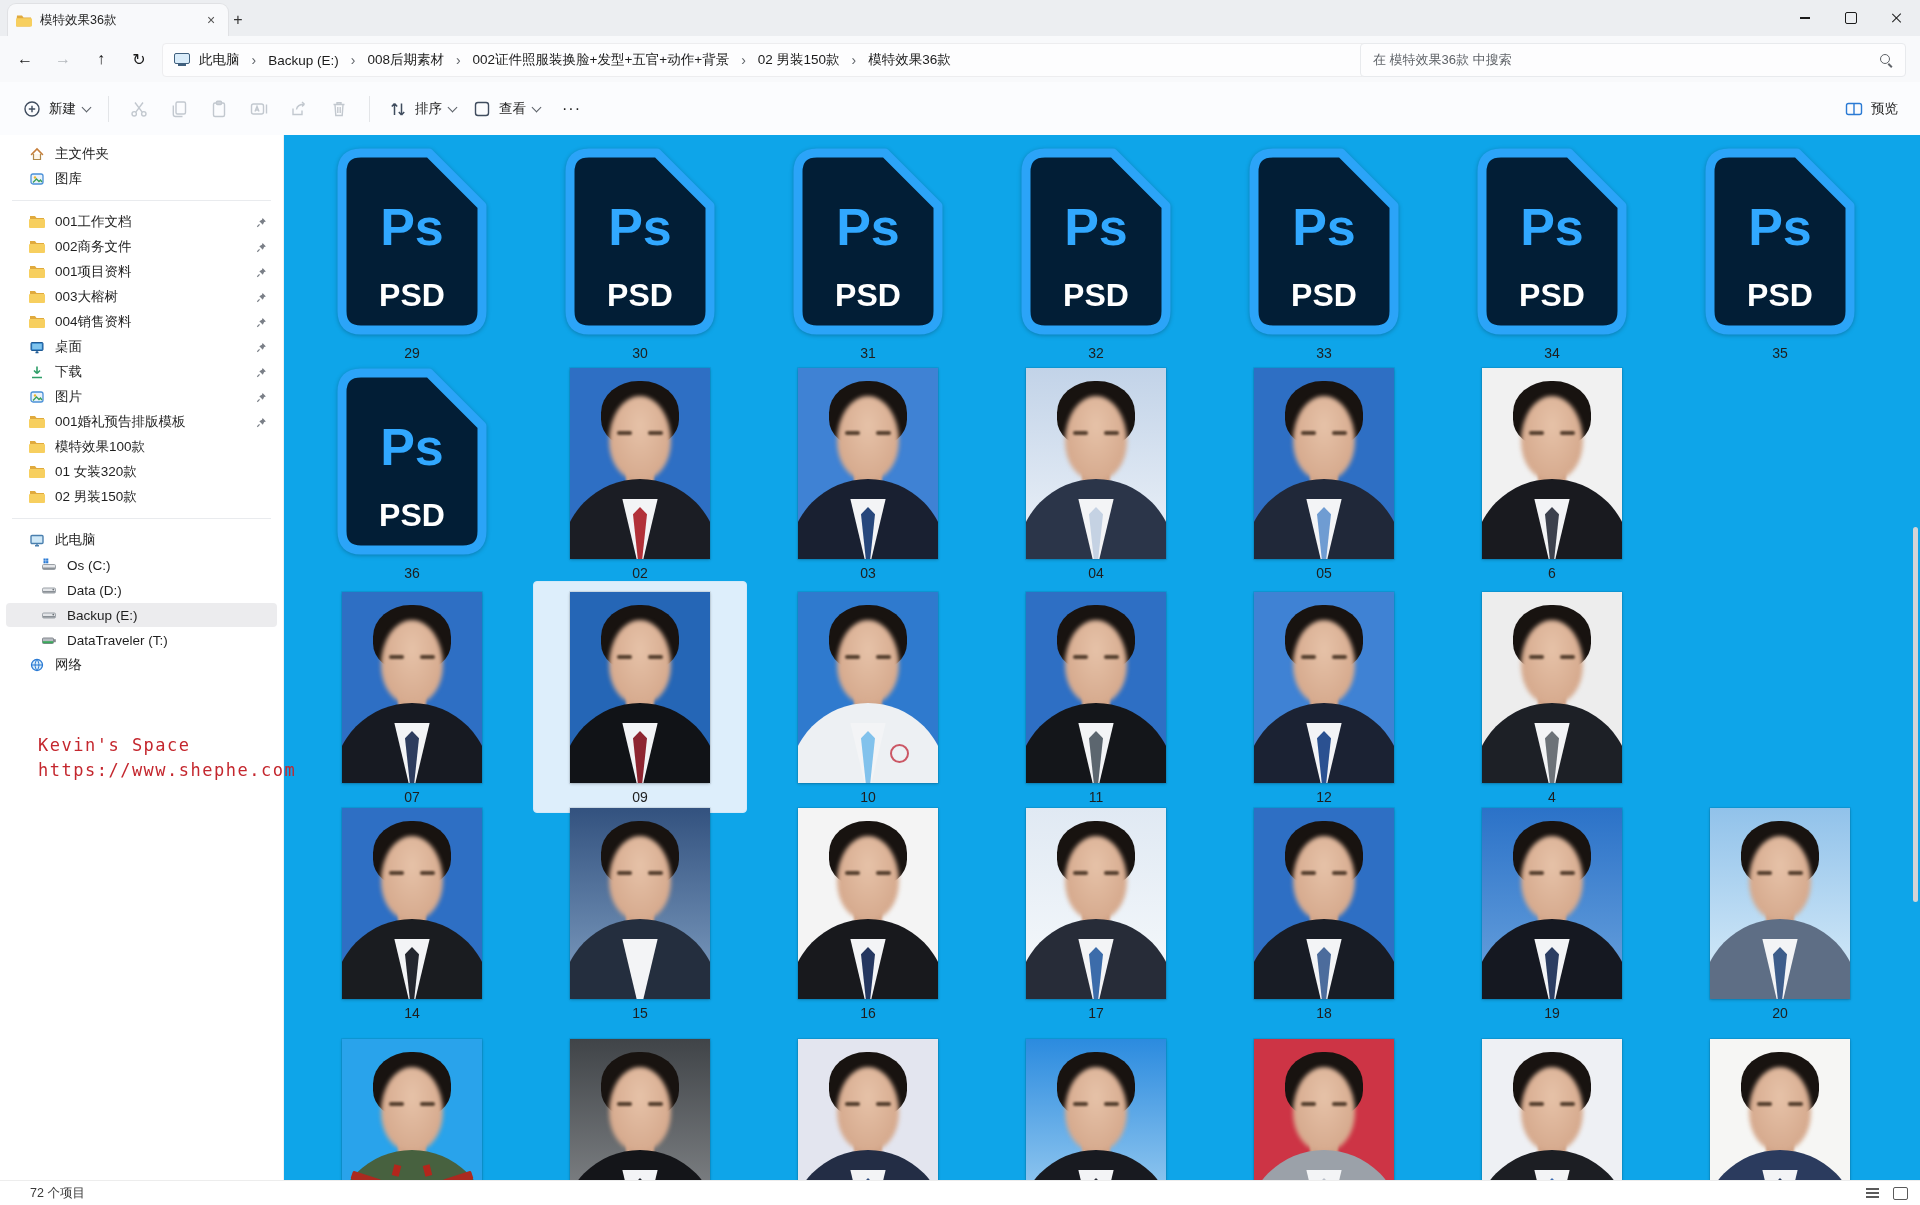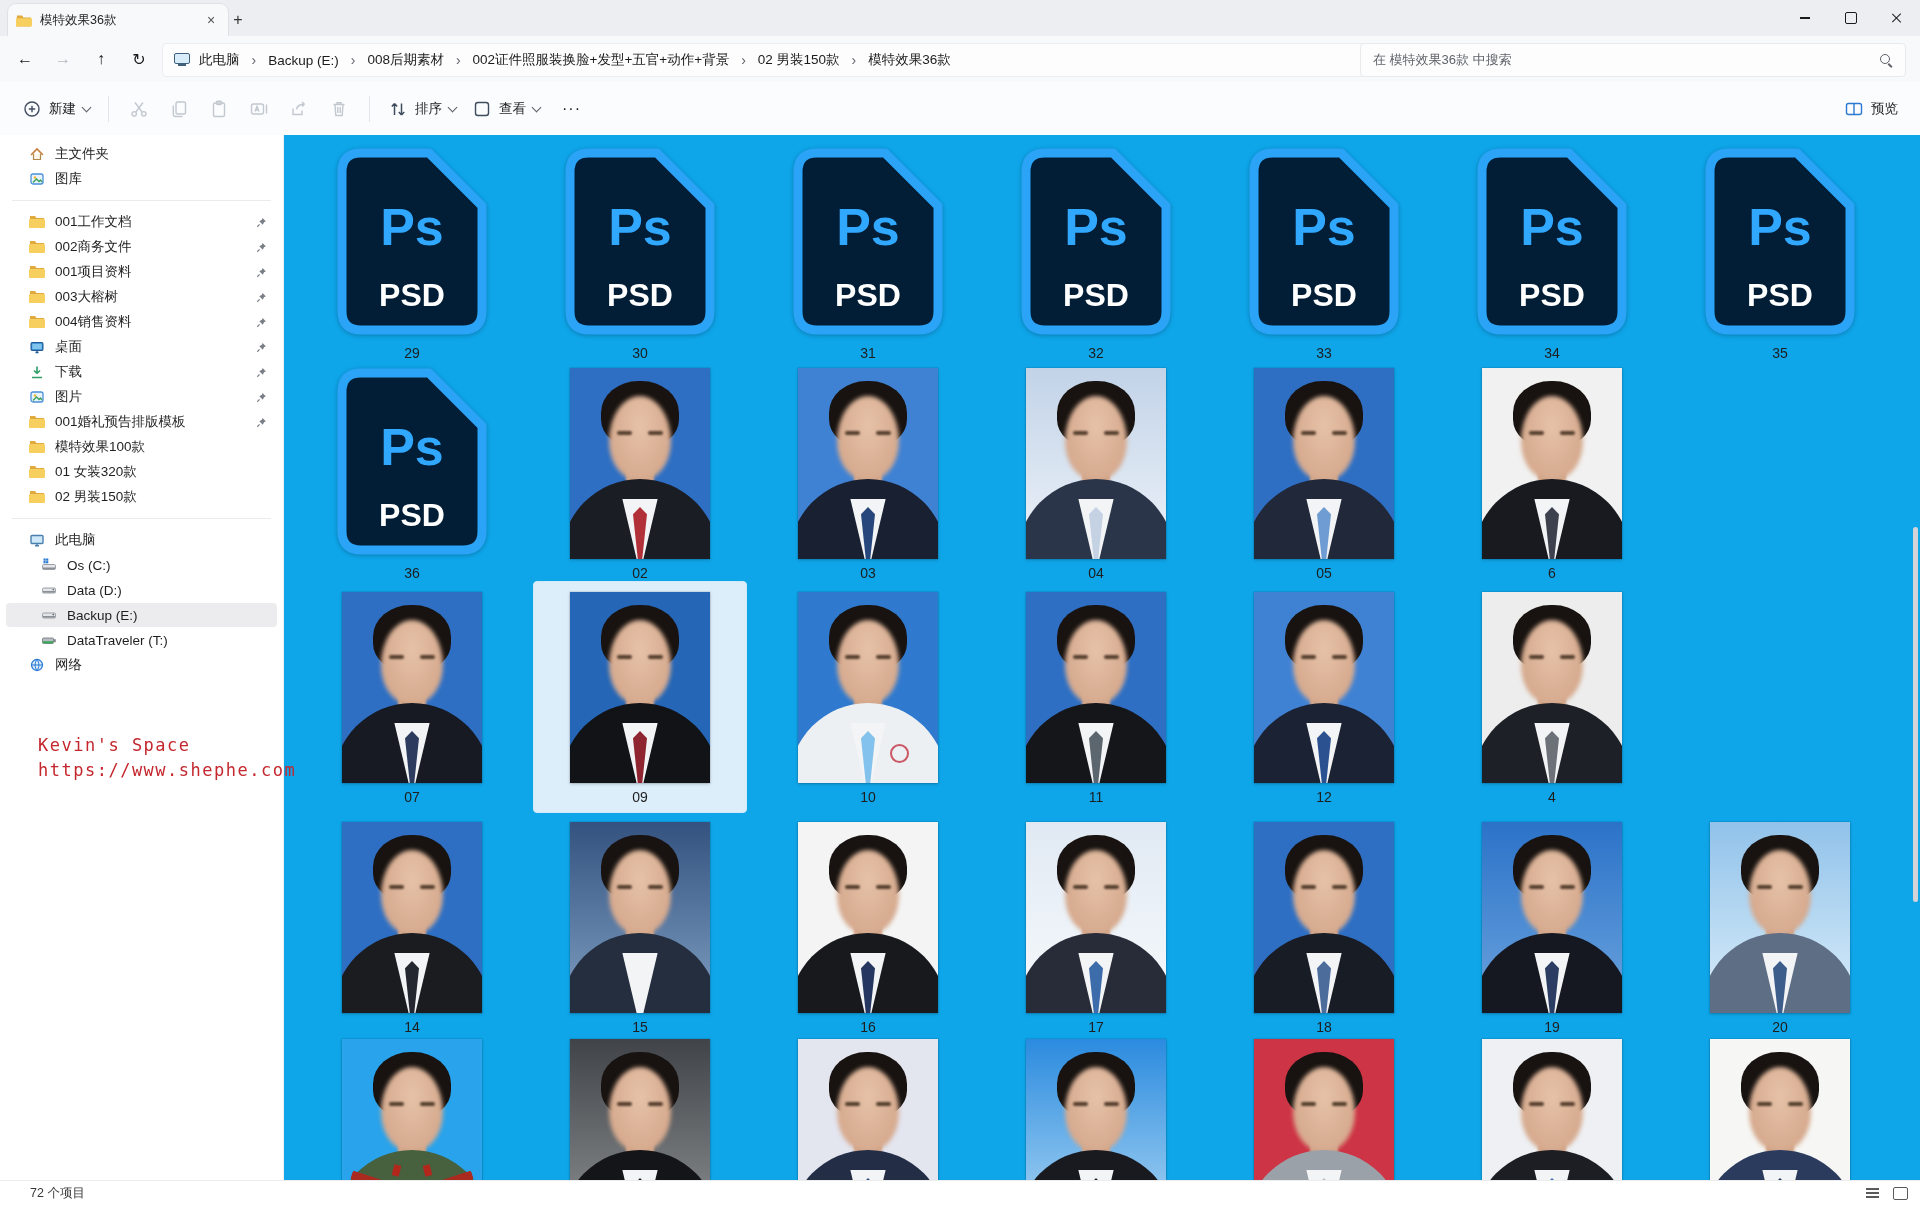--- a/index.html
+++ b/index.html
@@ -753,21 +753,21 @@
                 <span class="p-brow p-browL"></span>
                 <span class="p-brow p-browR"></span>
                 <span class="p-torso" style="background: rgb(29, 32, 38);"></span>
                 <span class="p-shirt" style="background: rgb(243, 244, 246);"></span>
                 <span class="p-tie" style="background: rgb(108, 114, 120);"></span>
               </div>
               <div class="tile-label">4</div>
             </div>
           </div>
         </div>
-        <div class="grid-row" style="top: 676px; text-align: center;">
+        <div class="grid-row" style="top: 662px; text-align: center;">
           <div class="tile">
             <div class="cell">
               <div class="photo" style="background: rgb(46, 111, 196);">
                 <span class="p-neck"></span>
                 <span class="p-hair"></span>
                 <span class="p-face"></span>
                 <span class="p-brow p-browL"></span>
                 <span class="p-brow p-browR"></span>
                 <span class="p-torso" style="background: rgb(26, 28, 32);"></span>
                 <span class="p-shirt" style="background: rgb(243, 244, 246);"></span>

